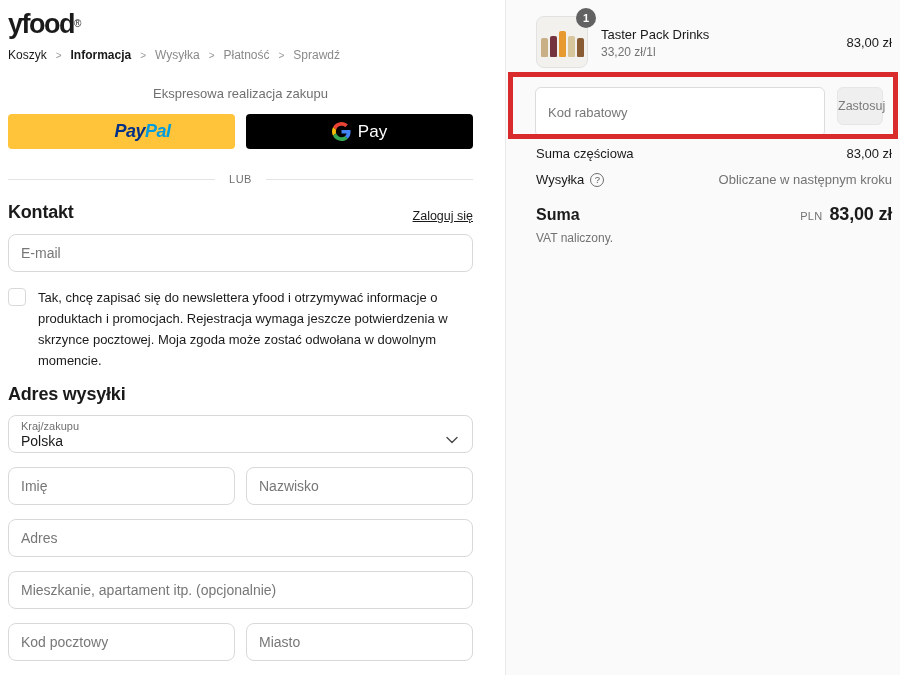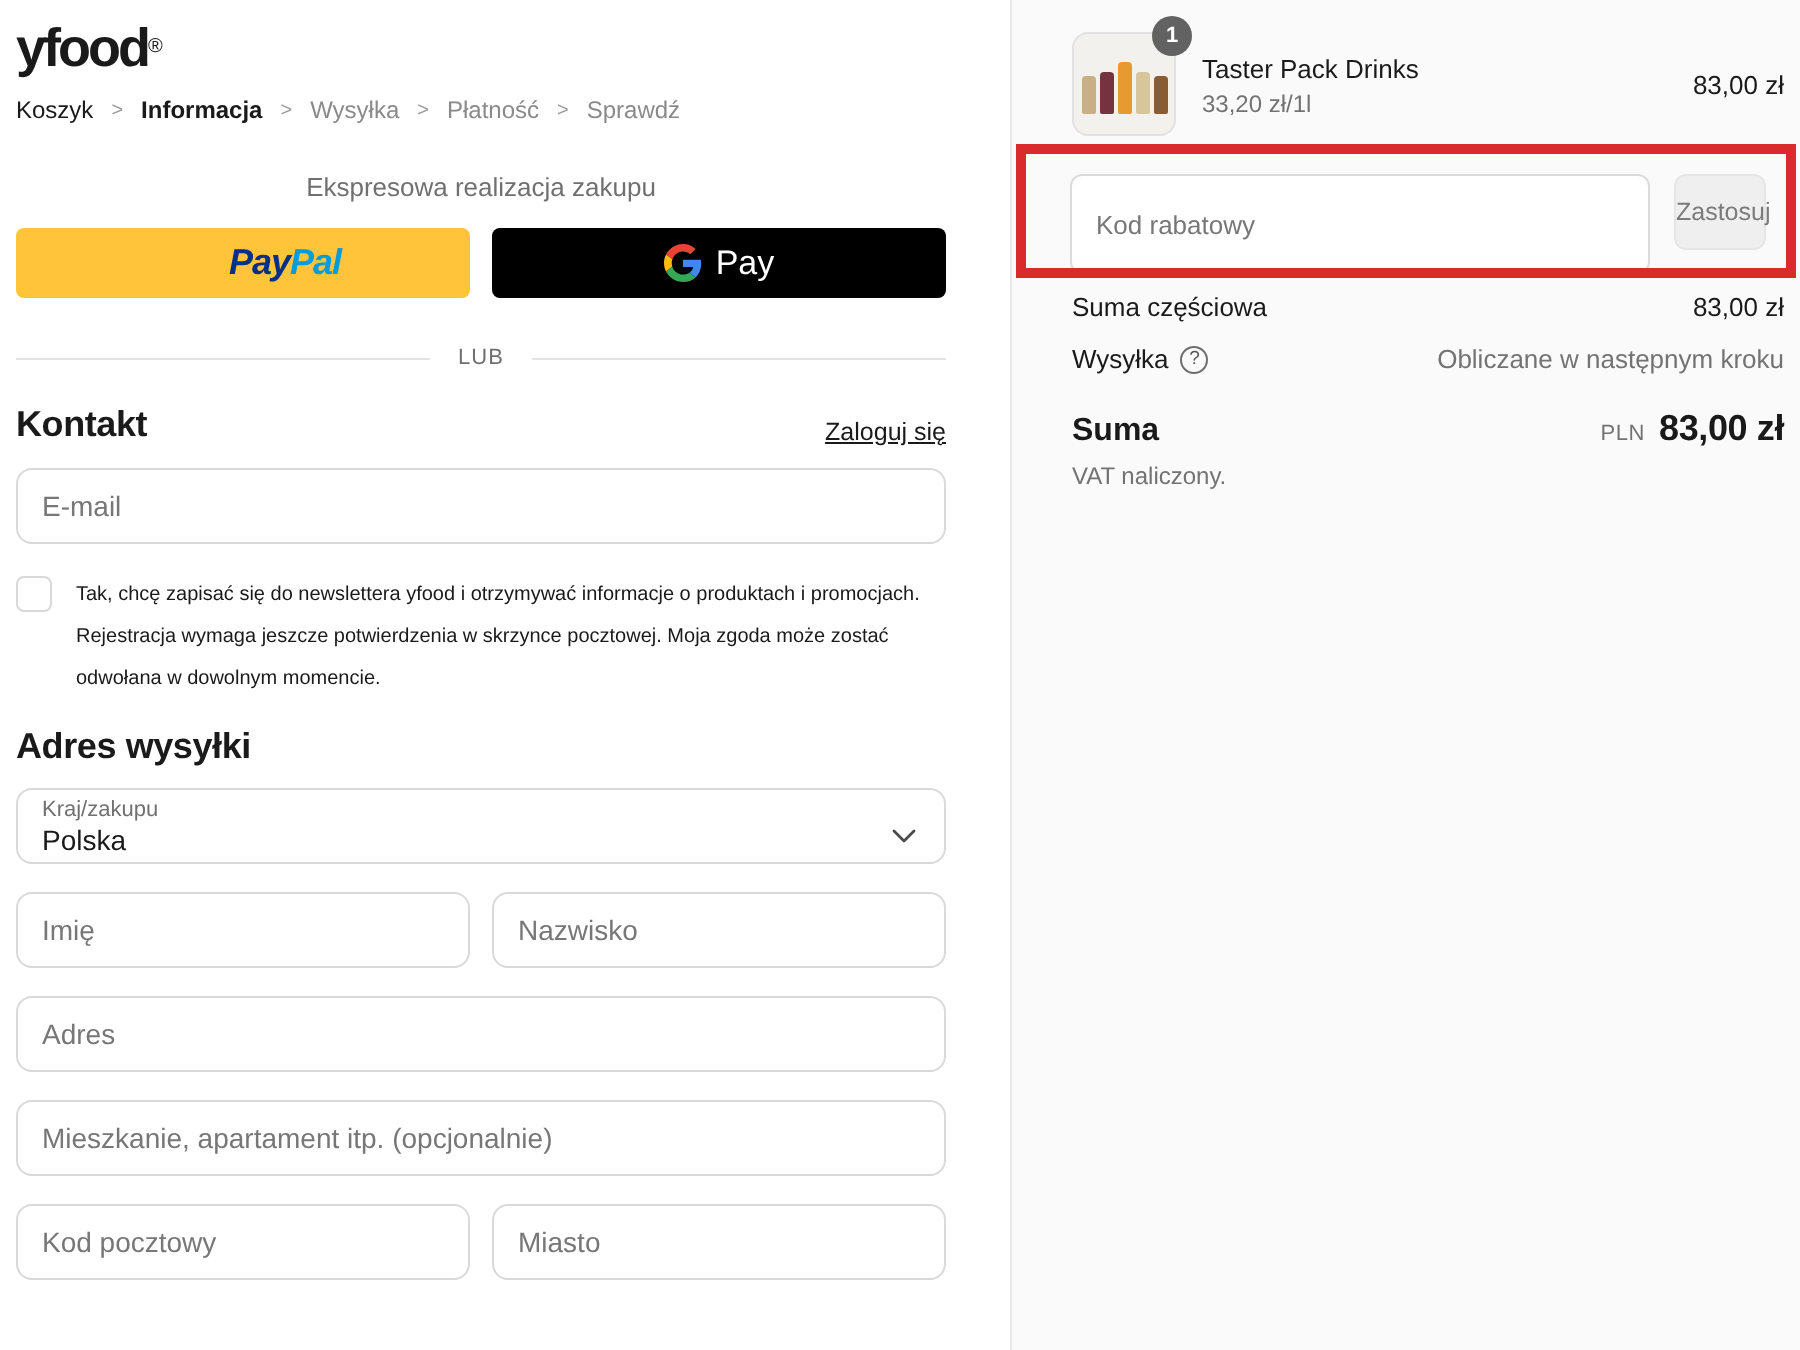--- a/index.html
+++ b/index.html
@@ -44,21 +44,21 @@
 
   .text-input { width:100%; height:38px; border:1px solid #d9d9d9; border-radius:8px;
     background:#fff; padding:0 12px; font-size:14px;
     font-family:"Liberation Sans", sans-serif; color:#1a1a1a; outline:none; }
   .text-input::placeholder { color:#777; }
   .mt11 { margin-top:11px; } .mt14 { margin-top:14px; }
 
   .check-row { margin-top:15px; display:flex; gap:12px; align-items:flex-start; }
   .checkbox { width:18px; height:18px; flex:0 0 18px; appearance:none;
     border:1px solid #d9d9d9; border-radius:4px; background:#fff; cursor:pointer; margin-top:1px; }
-  .check-text { font-size:10px; line-height:21px; color:#1a1a1a; max-width:443px; }
+  .check-text { font-size:13px; line-height:21px; color:#1a1a1a; max-width:443px; }
 
   .h-address { margin-top:13px; }
 
   .select-box { position:relative; margin-top:10px; width:100%; height:38px;
     border:1px solid #d9d9d9; border-radius:8px; background:#fff;
     padding:4px 36px 0 12px; cursor:pointer; }
   .select-label { font-size:11px; color:#707070; line-height:13px; }
   .select-value { font-size:14px; color:#1a1a1a; line-height:16px; }
   .chevron { position:absolute; right:14px; top:14px; }
 

